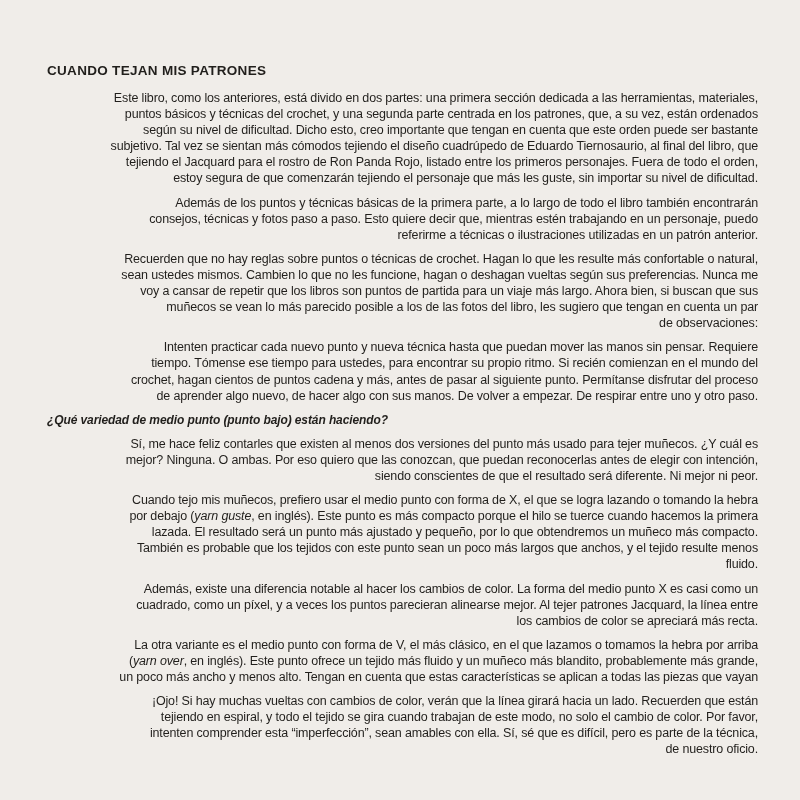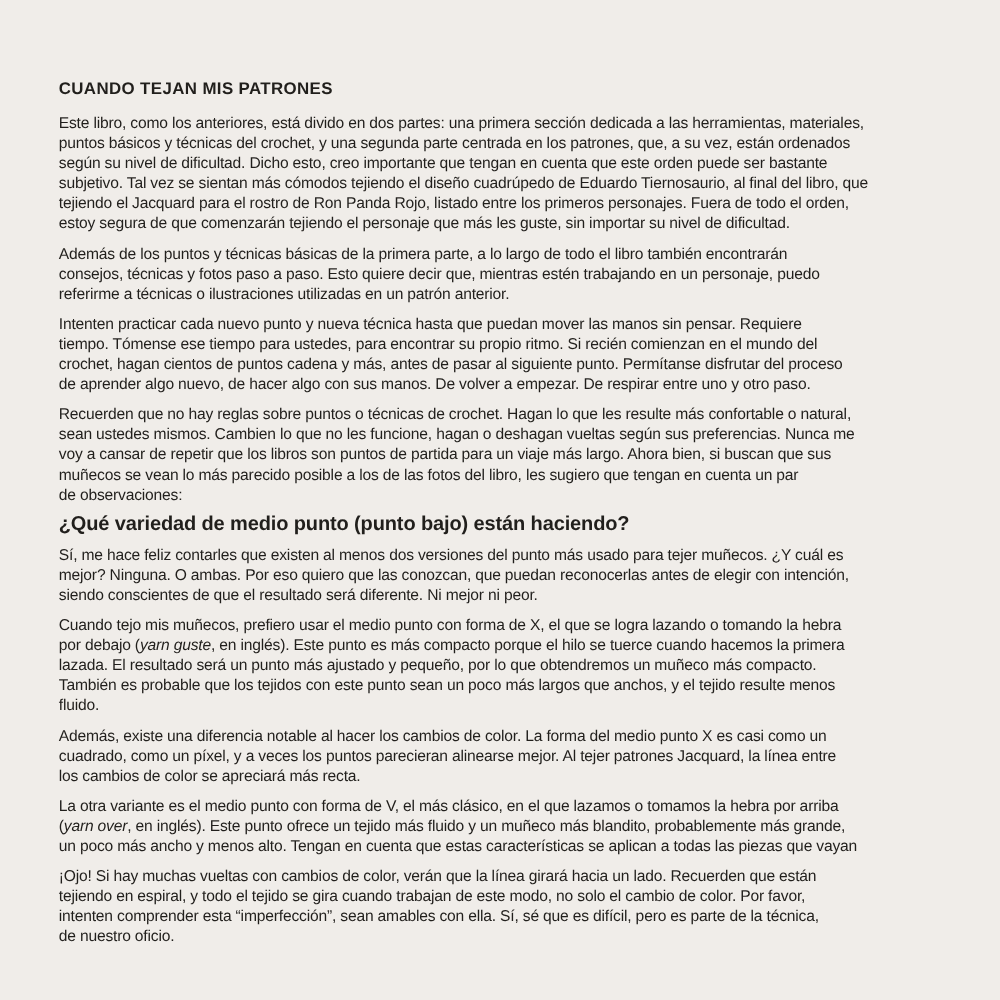--- a/index.html
+++ b/index.html
@@ -27,55 +27,57 @@
     letter-spacing: 0.3px;
     margin: 0 0 11px 0;
     white-space: pre-line;
   }
   .para {
     font-size: 12.5px;
     line-height: 16.1px;
     letter-spacing: -0.15px;
     margin: 0 0 8px 0;
     white-space: pre-line;
+    text-align: right;
   }
   .subheading {
-    font-size: 16px;
+    font-size: 12px;
     line-height: 16.1px;
     font-weight: bold;
     letter-spacing: -0.1px;
     margin: 0 0 8px 0;
     white-space: pre-line;
+    font-style: italic;
   }
   em { font-style: italic; }
 </style>
 </head>
 <body>
 
 <div class="page">
   <h1 class="section-title">CUANDO TEJAN MIS PATRONES</h1>
 
   <p class="para">Este libro, como los anteriores, está divido en dos partes: una primera sección dedicada a las herramientas, materiales,
 puntos básicos y técnicas del crochet, y una segunda parte centrada en los patrones, que, a su vez, están ordenados
 según su nivel de dificultad. Dicho esto, creo importante que tengan en cuenta que este orden puede ser bastante
 subjetivo. Tal vez se sientan más cómodos tejiendo el diseño cuadrúpedo de Eduardo Tiernosaurio, al final del libro, que
 tejiendo el Jacquard para el rostro de Ron Panda Rojo, listado entre los primeros personajes. Fuera de todo el orden,
 estoy segura de que comenzarán tejiendo el personaje que más les guste, sin importar su nivel de dificultad.</p>
   <p class="para">Además de los puntos y técnicas básicas de la primera parte, a lo largo de todo el libro también encontrarán
 consejos, técnicas y fotos paso a paso. Esto quiere decir que, mientras estén trabajando en un personaje, puedo
 referirme a técnicas o ilustraciones utilizadas en un patrón anterior.</p>
-  <p class="para">Intenten practicar cada nuevo punto y nueva técnica hasta que puedan mover las manos sin pensar. Requiere
-tiempo. Tómense ese tiempo para ustedes, para encontrar su propio ritmo. Si recién comienzan en el mundo del
-crochet, hagan cientos de puntos cadena y más, antes de pasar al siguiente punto. Permítanse disfrutar del proceso
-de aprender algo nuevo, de hacer algo con sus manos. De volver a empezar. De respirar entre uno y otro paso.</p>
   <p class="para">Recuerden que no hay reglas sobre puntos o técnicas de crochet. Hagan lo que les resulte más confortable o natural,
 sean ustedes mismos. Cambien lo que no les funcione, hagan o deshagan vueltas según sus preferencias. Nunca me
 voy a cansar de repetir que los libros son puntos de partida para un viaje más largo. Ahora bien, si buscan que sus
 muñecos se vean lo más parecido posible a los de las fotos del libro, les sugiero que tengan en cuenta un par
 de observaciones:</p>
+  <p class="para">Intenten practicar cada nuevo punto y nueva técnica hasta que puedan mover las manos sin pensar. Requiere
+tiempo. Tómense ese tiempo para ustedes, para encontrar su propio ritmo. Si recién comienzan en el mundo del
+crochet, hagan cientos de puntos cadena y más, antes de pasar al siguiente punto. Permítanse disfrutar del proceso
+de aprender algo nuevo, de hacer algo con sus manos. De volver a empezar. De respirar entre uno y otro paso.</p>
 
   <h2 class="subheading">¿Qué variedad de medio punto (punto bajo) están haciendo?</h2>
 
   <p class="para">Sí, me hace feliz contarles que existen al menos dos versiones del punto más usado para tejer muñecos. ¿Y cuál es
 mejor? Ninguna. O ambas. Por eso quiero que las conozcan, que puedan reconocerlas antes de elegir con intención,
 siendo conscientes de que el resultado será diferente. Ni mejor ni peor.</p>
   <p class="para">Cuando tejo mis muñecos, prefiero usar el medio punto con forma de X, el que se logra lazando o tomando la hebra
 por debajo (<em>yarn guste</em>, en inglés). Este punto es más compacto porque el hilo se tuerce cuando hacemos la primera
 lazada. El resultado será un punto más ajustado y pequeño, por lo que obtendremos un muñeco más compacto.
 También es probable que los tejidos con este punto sean un poco más largos que anchos, y el tejido resulte menos

